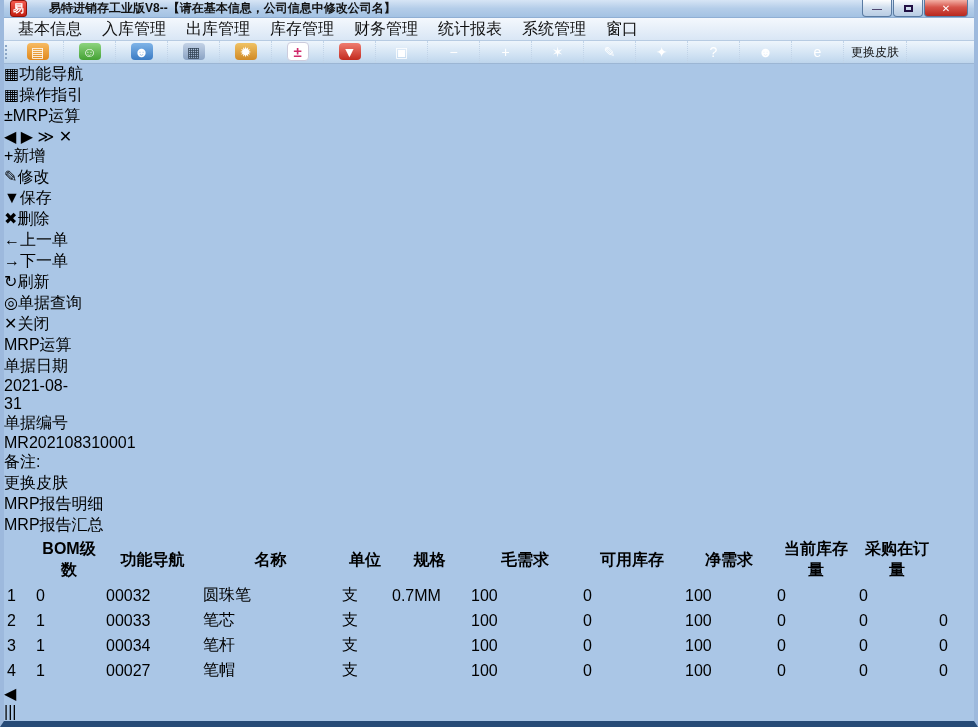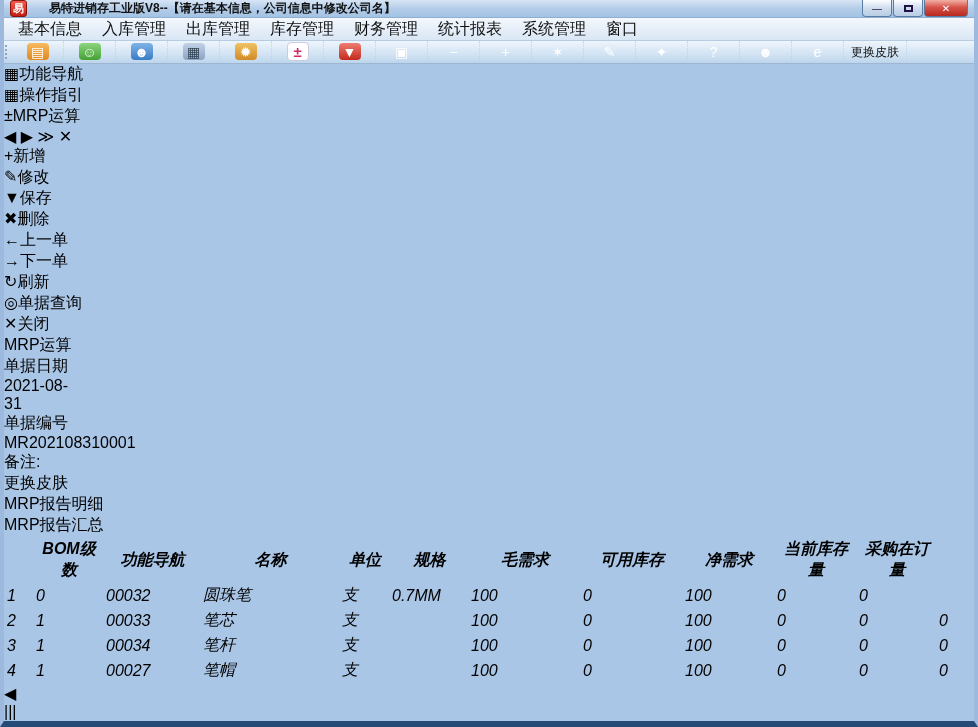--- a/index.html
+++ b/index.html
@@ -234,21 +234,21 @@
     </div>
 
     <div class="bluepanel">
       <div class="subtabs">
         <div class="stab">更换皮肤</div>
         <div class="stab active">MRP报告明细</div>
         <div class="stab">MRP报告汇总</div>
       </div>
 
       <div class="gridwrap">
-        <div style="overflow:hidden;font-style:italic;">
+        <div style="overflow:hidden;">
         <table class="grid">
           <colgroup>
             <col style="width:27px">
                 <col style="width:68px">
                 <col style="width:95px">
                 <col style="width:137px">
             <col style="width:48px">
                 <col style="width:77px">
                 <col style="width:110px">
                 <col style="width:100px">

